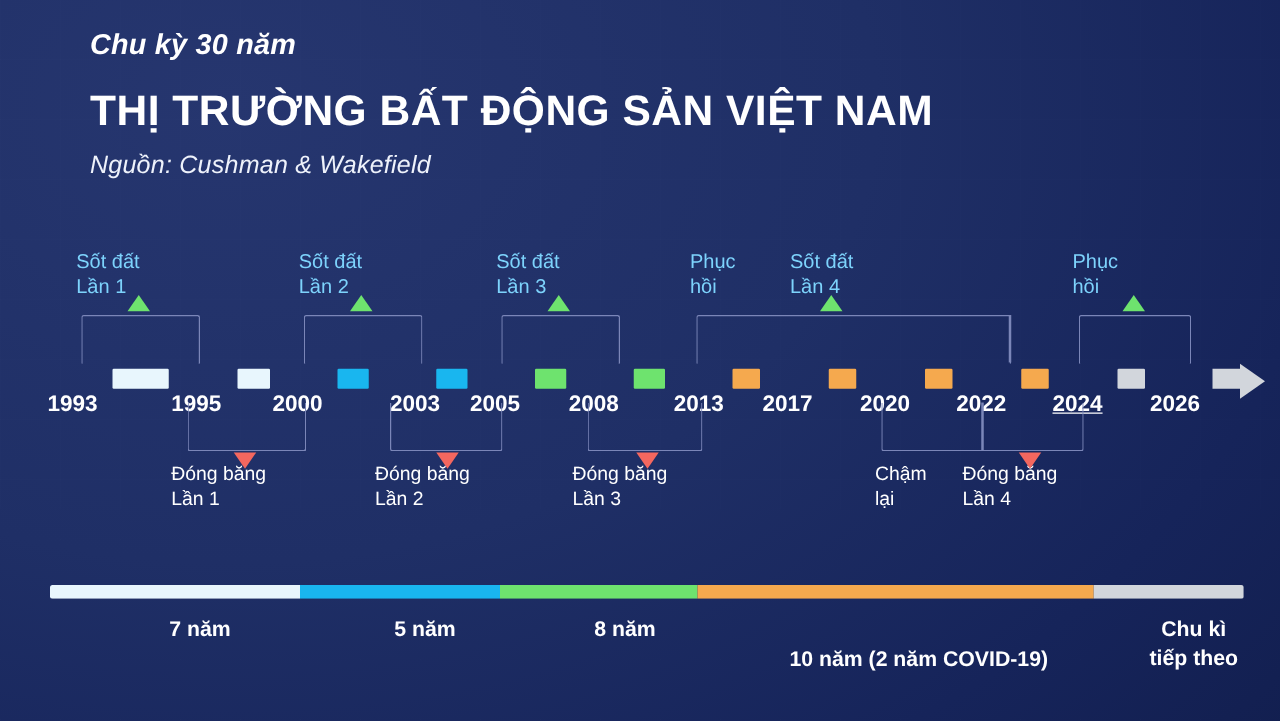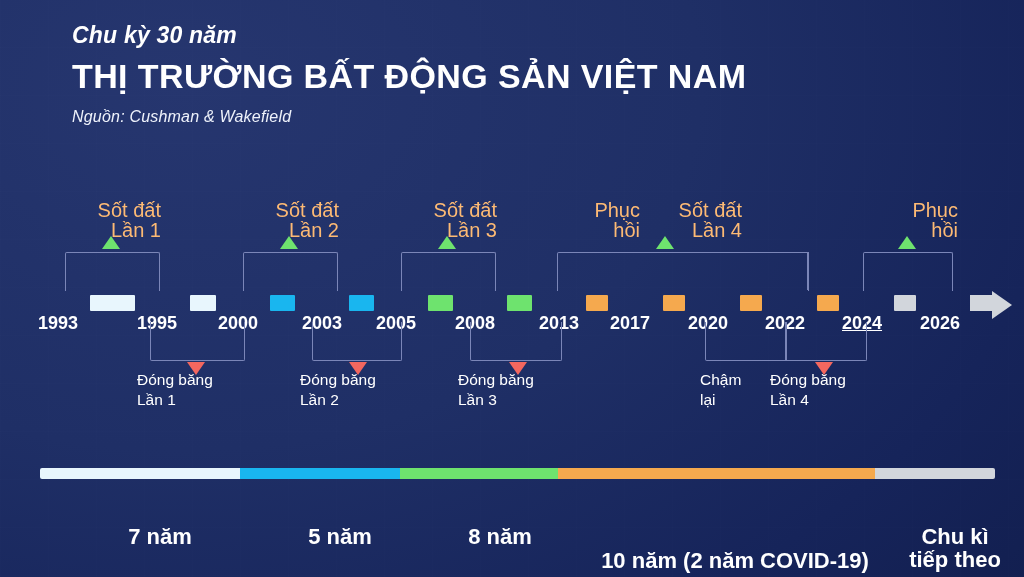--- a/index.html
+++ b/index.html
@@ -25,24 +25,24 @@
   .layer{position:absolute;inset:0;}
 
   
   #header{position:absolute;left:72px;top:22px;}
   #kicker{
     font-style:italic;font-weight:bold;font-size:23px;color:#ffffff;
     letter-spacing:.2px;white-space:nowrap;
   }
   #main-title{
     font-weight:bold;font-size:34px;color:#ffffff;letter-spacing:.4px;
-    margin-top:8px;white-space:nowrap;
+    margin-top:21px;white-space:nowrap;
   }
   #source-line{
-    font-style:italic;font-size:16px;color:#eef2fb;margin-top:12px;
+    font-style:italic;font-size:20px;color:#eef2fb;margin-top:12px;
     white-space:nowrap;letter-spacing:.2px;
   }
 
   
   #timeline-row{position:absolute;left:0;top:292px;height:22px;width:1024px;}
   .year-label{
     position:absolute;top:0;height:22px;line-height:22px;
     font-weight:bold;font-size:18px;color:#ffffff;white-space:nowrap;margin-top:20px;
   }
   .year-swatch{position:absolute;top:3px;height:16px;border-radius:1px;}
@@ -68,34 +68,34 @@
     border-left:9px solid transparent;border-right:9px solid transparent;
     border-bottom:13px solid #6ee36e;
   }
   .tri-down{
     position:absolute;width:0;height:0;
     border-left:9px solid transparent;border-right:9px solid transparent;
     border-top:13px solid #f4675f;
   }
 
   .cap-above{
-    position:absolute;text-align:right;color:#fdba74;font-size:20px;
+    position:absolute;text-align:left;color:#7dd3fc;font-size:16px;
     line-height:20px;white-space:nowrap;
   }
   .cap-below{
     position:absolute;text-align:left;color:#ffffff;font-size:15.5px;
     line-height:20px;white-space:nowrap;
   }
 
   
   #legend-bar{position:absolute;left:40px;top:468px;height:11px;width:955px;border-radius:2px;overflow:hidden;}
   .legend-seg{position:absolute;top:0;height:11px;}
   .legend-label{
     position:absolute;text-align:center;color:#ffffff;font-weight:bold;
-    font-size:22px;line-height:23px;white-space:nowrap;margin-top:33px;
+    font-size:17px;line-height:23px;white-space:nowrap;
   }
 </style>
 </head>
 <body>
 
 <div id="bg-gradient"></div>
 <div id="bg-noise"></div>
 
 <div id="header">
   <div id="kicker">Chu kỳ 30 năm</div>
@@ -138,21 +138,21 @@
       <div>Phục</div>
       <div>hồi</div>
     </div>
     <div class="tri-up" style="left: 898px; top: 236px;"></div>
   </div>
 
 <div id="timeline-row">
     <div class="year-label" style="left: 38px; width: 50px;">1993</div>
     <div class="year-label" style="left: 137px; width: 50px;">1995</div>
     <div class="year-label" style="left: 218px; width: 50px;">2000</div>
-    <div class="year-label" style="left: 302px; width: 50px;">2003</div>
+    <div class="year-label" style="left: 312px; width: 50px;">2003</div>
     <div class="year-label" style="left: 376px; width: 50px;">2005</div>
     <div class="year-label" style="left: 455px; width: 50px;">2008</div>
     <div class="year-label" style="left: 534px; width: 50px; text-align: center;">2013</div>
     <div class="year-label" style="left: 610px; width: 50px;">2017</div>
     <div class="year-label" style="left: 688px; width: 50px;">2020</div>
     <div class="year-label" style="left: 765px; width: 50px;">2022</div>
     <div class="year-label" style="left: 842px; width: 50px; text-decoration: underline;">2024</div>
     <div class="year-label" style="left: 920px; width: 50px;">2026</div>
     <div class="year-swatch" style="left: 90px; width: 45px; background: rgb(232, 246, 253);"></div>
     <div class="year-swatch" style="left: 190px; width: 26px; background: rgb(232, 246, 253);"></div>

